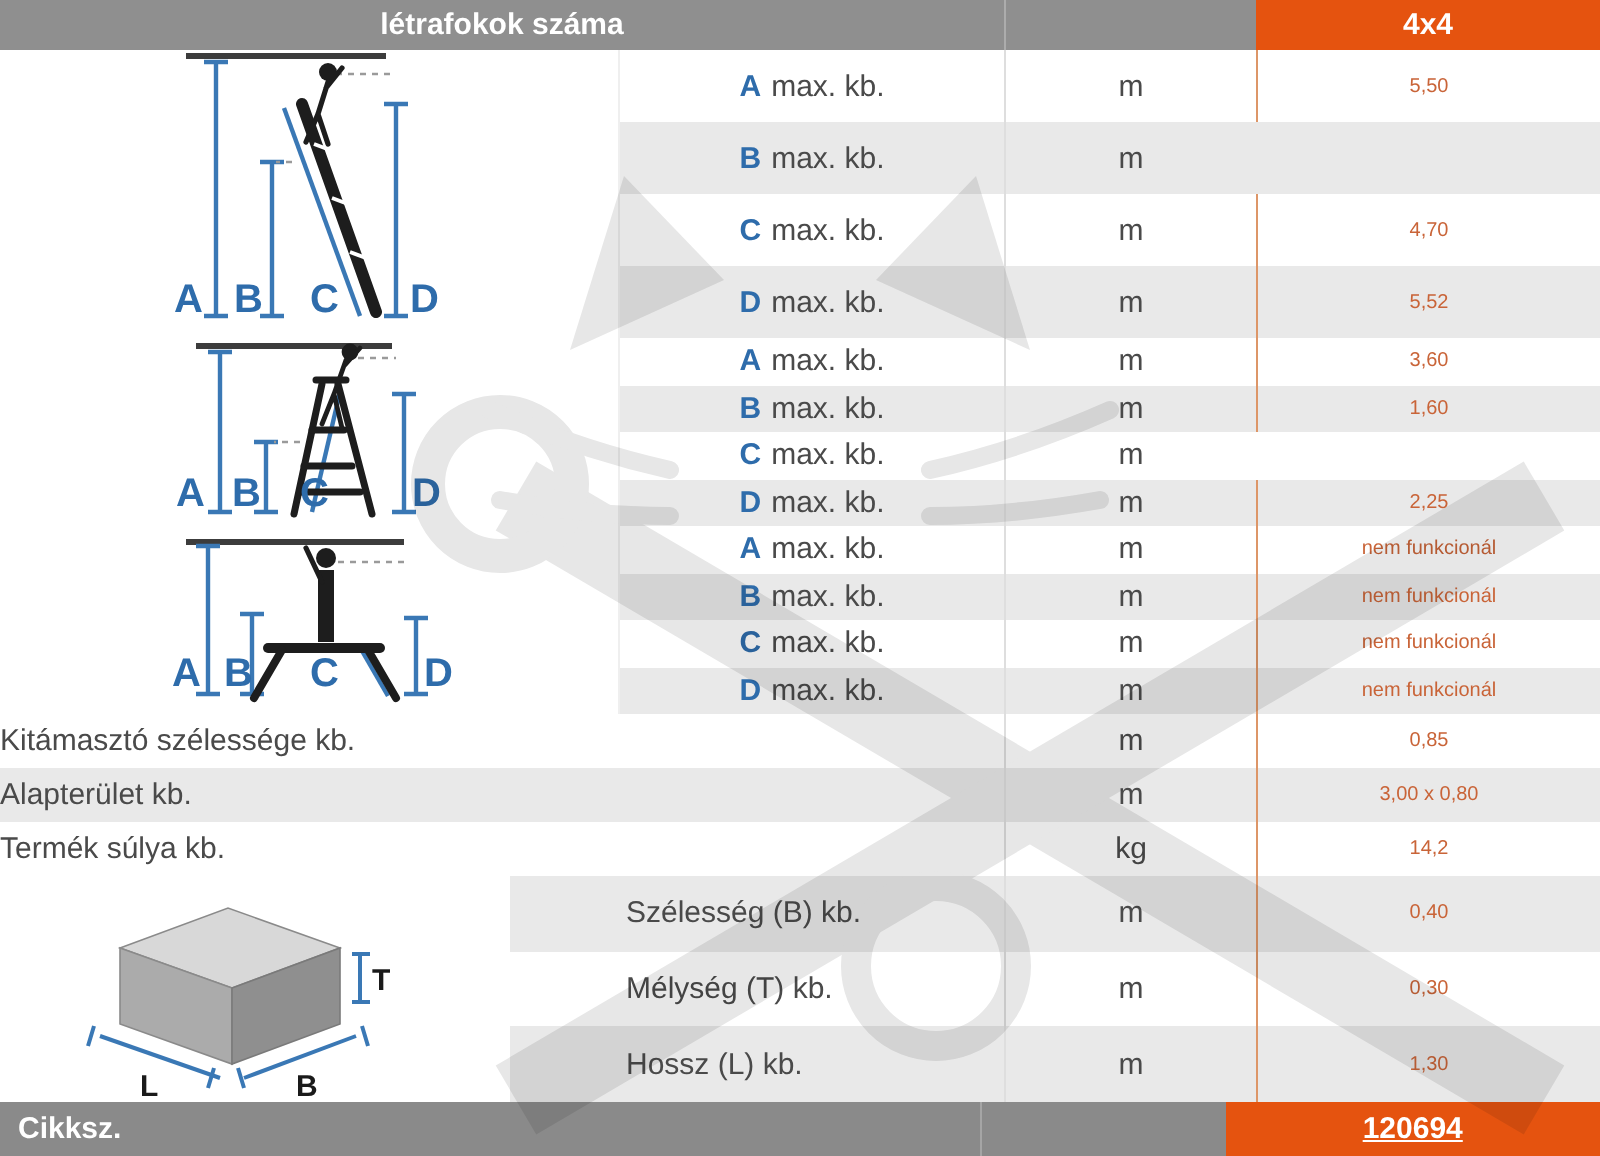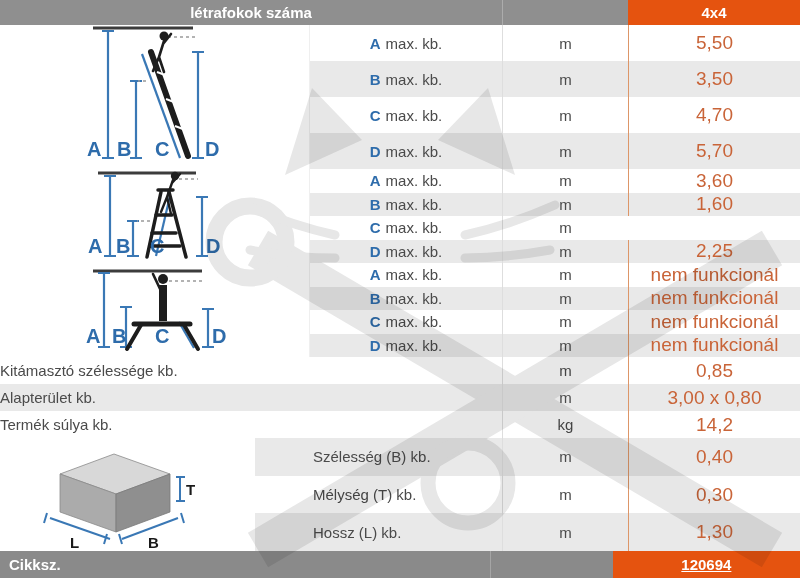--- a/index.html
+++ b/index.html
@@ -6,21 +6,21 @@
   .wrap{
     position:relative;width:800px;height:578px;overflow:hidden;
     font-family:"Liberation Sans",sans-serif;background:#5eead4;
     -webkit-font-smoothing:antialiased;
   }
   .row{display:flex;align-items:stretch;}
   .cell{display:flex;align-items:center;justify-content:center;box-sizing:border-box;}
   
   .c-label{width:192px;font-size:15px;color:#4a4a4a;}
   .c-unit{width:126px;font-size:15px;color:#4a4a4a;border-left:1px solid #dedede;}
-  .c-value{width:172px;font-size:19px;color:#c96438;border-left:1px solid #dd9668;}
+  .c-value{width:172px;font-size:10px;color:#c96438;border-left:1px solid #dd9668;}
   .shade-g{background:#e9e9e9;}
   .shade-w{background:#ffffff;}
   
   .hdr{height:25px;}
   .hdr-label{width:502px;background:#8f8f8f;color:#fff;font-weight:bold;font-size:15px;}
   .hdr-mid{width:126px;background:#8f8f8f;border-left:1px solid #acacac;}
   .hdr-value{width:172px;background:#e5530f;color:#fff;font-weight:bold;font-size:15px;text-align:center;}
   
   .main{display:flex;height:332px;}
   .img-col{width:310px;background:#fff;border-right:1px solid #efefef;display:flex;flex-direction:column;box-sizing:border-box;}
@@ -143,37 +143,36 @@
           </div>
         <div class="cell c-unit">m</div>
         <div class="cell c-value">5,50</div>
       </div>
       <div class="row spec-row tall shade-g">
         <div class="cell c-label">
             <span class="letter">B</span>
             <span>max. kb.</span>
           </div>
         <div class="cell c-unit">m</div>
-        <div class="cell c-value">3,50</div>
       </div>
       <div class="row spec-row tall shade-w">
         <div class="cell c-label">
             <span class="letter">C</span>
             <span>max. kb.</span>
           </div>
         <div class="cell c-unit">m</div>
         <div class="cell c-value">4,70</div>
       </div>
       <div class="row spec-row tall shade-g">
         <div class="cell c-label">
             <span class="letter">D</span>
             <span>max. kb.</span>
           </div>
         <div class="cell c-unit">m</div>
-        <div class="cell c-value">5,70</div>
+        <div class="cell c-value">5,52</div>
       </div>
       <div class="row spec-row short shade-w">
         <div class="cell c-label">
             <span class="letter">A</span>
             <span>max. kb.</span>
           </div>
         <div class="cell c-unit">m</div>
         <div class="cell c-value">3,60</div>
       </div>
       <div class="row spec-row short shade-g">

